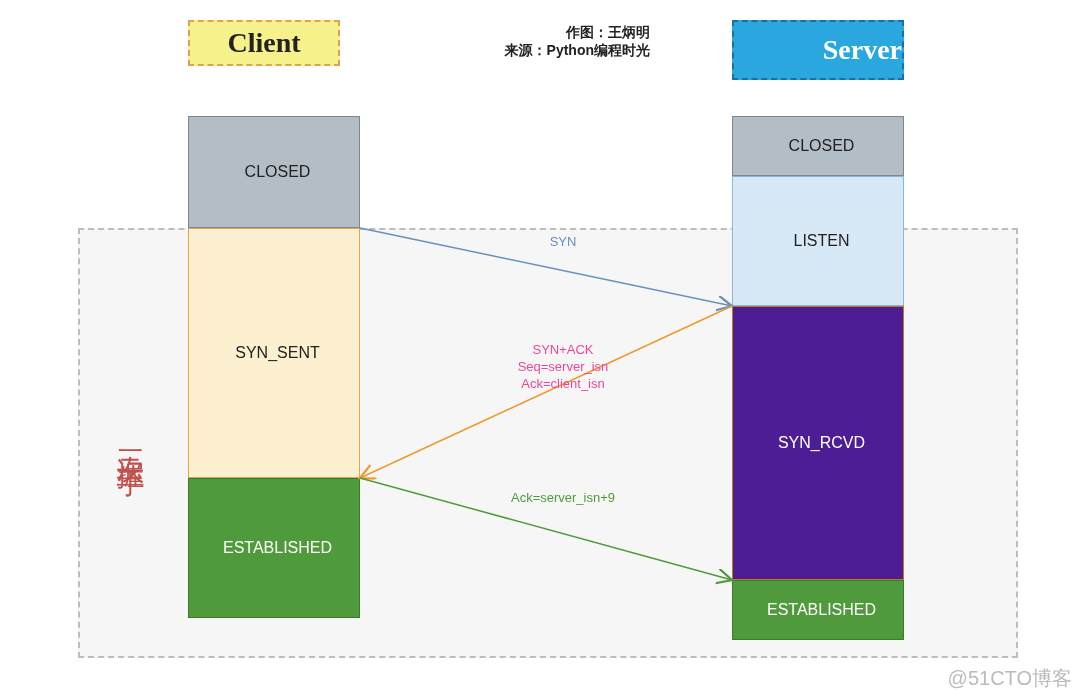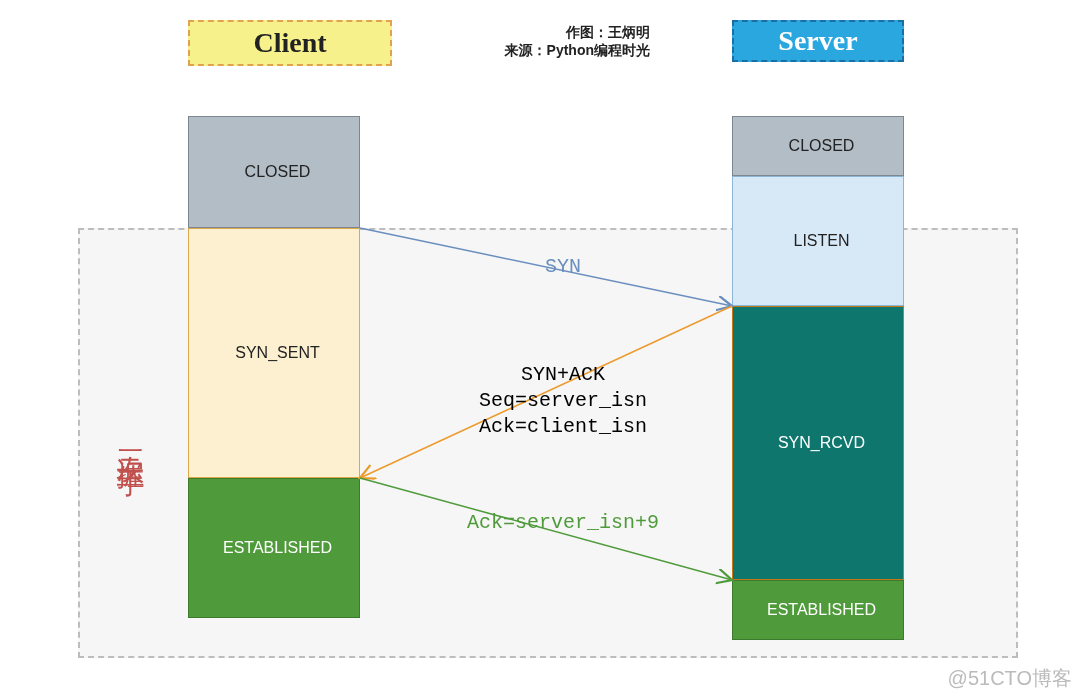--- a/index.html
+++ b/index.html
@@ -3,34 +3,34 @@
 <meta charset="utf-8">
 <style>
   html,body{margin:0;padding:0;width:1080px;height:700px;background:#fff;font-family:"Comic Sans MS","Segoe Script","Marker Felt",cursive;}
   .stage{position:relative;width:1080px;height:700px;}
   .box{position:absolute;box-sizing:border-box;display:flex;align-items:center;justify-content:center;text-align:center;}
   .dashed{border:2px dashed;}
   .hdr{font-size:28px;font-weight:bold;}
   .state{font-size:16px;color:#222;font-weight:normal;font-family:Verdana,Arial,sans-serif;padding-left:7px;}
   .state-w{color:#fff;}
   .credit{position:absolute;font-size:14px;color:#222;text-align:right;font-family:"Microsoft YaHei",Arial,sans-serif;font-weight:bold;}
-  .msg{position:absolute;font-size:20px;text-align:center;line-height:1.3;font-family:Liberation Mono, monospace;margin-top:20px;}
+  .msg{position:absolute;font-size:13px;text-align:center;line-height:1.3;font-family:Liberation Sans, sans-serif;}
   .vert{writing-mode:vertical-rl;text-orientation:upright;font-size:28px;color:#c0504d;font-family:"Microsoft YaHei",Arial,sans-serif;letter-spacing:6px;}
   .watermark{position:absolute;right:8px;bottom:8px;color:#bbb;font-size:20px;font-family:Arial,sans-serif;}
   svg.arrows{position:absolute;left:0;top:0;width:1080px;height:700px;pointer-events:none;}
 </style>
 </head>
 <body>
 
 <div class="stage">
 
-  <div class="box dashed hdr" style="left:188px;top:20px;width:204px;height:46px;background:#f6f18a;border-color:#e0a24f;color:#222;">
+  <div class="box dashed hdr" style="left:188px;top:20px;width:152px;height:46px;background:#f6f18a;border-color:#e0a24f;color:#222;">
     <span>Client</span>
   </div>
-  <div class="box dashed hdr" style="left:732px;top:20px;width:172px;height:42px;background:#2aa7df;border-color:#1b6fa3;color:#fff;">
+  <div class="box dashed hdr" style="left:732px;top:20px;width:172px;height:60px;background:#2aa7df;border-color:#1b6fa3;color:#fff;justify-content:flex-end;">
     <span>Server</span>
   </div>
 
   <div class="credit" style="left:430px;top:24px;width:220px;">
     <div>作图：王炳明</div>
     <div>来源：Python编程时光</div>
   </div>
 
   <div class="box dashed" style="left:78px;top:228px;width:940px;height:430px;background:#f6f6f6;border-color:#bdbdbd;"></div>
   <div class="box vert" style="left:110px;top:330px;width:40px;height:220px;">
@@ -46,21 +46,21 @@
   <div class="box state state-w" style="left:188px;top:478px;width:172px;height:140px;background:#4f9b3b;border:1px solid #3e7a2e;">
     <span>ESTABLISHED</span>
   </div>
 
   <div class="box state" style="left:732px;top:116px;width:172px;height:60px;background:#b3bdc5;border:1px solid #7c8791;">
     <span>CLOSED</span>
   </div>
   <div class="box state" style="left:732px;top:176px;width:172px;height:130px;background:#d7e9f7;border:1px solid #8bb6d6;">
     <span>LISTEN</span>
   </div>
-  <div class="box state state-w" style="left:732px;top:306px;width:172px;height:274px;background:#0f766e;border:1px solid #c5781a;">
+  <div class="box state state-w" style="left:732px;top:306px;width:172px;height:274px;background:#4c1d95;border:1px solid #c5781a;">
     <span>SYN_RCVD</span>
   </div>
   <div class="box state state-w" style="left:732px;top:580px;width:172px;height:60px;background:#4f9b3b;border:1px solid #3e7a2e;">
     <span>ESTABLISHED</span>
   </div>
 
   <svg class="arrows">
     <defs>
       <marker id="ah1" markerWidth="12" markerHeight="12" refX="10" refY="5" orient="auto">
         <path d="M0,0 L10,5 L0,10" fill="none" stroke="#6a8fbf" stroke-width="1.5"></path>
@@ -73,21 +73,21 @@
       </marker>
     </defs>
     <line x1="360" y1="228" x2="732" y2="306" stroke="#6a8fbf" stroke-width="1.5" marker-end="url(#ah1)"></line>
     <line x1="732" y1="306" x2="360" y2="478" stroke="#ed9a2d" stroke-width="1.5" marker-end="url(#ah2)"></line>
     <line x1="360" y1="478" x2="732" y2="580" stroke="#4f9b3b" stroke-width="1.5" marker-end="url(#ah3)"></line>
   </svg>
 
   <div class="msg" style="left:448px;top:234px;width:230px;color:#6a8fbf;">
     <div>SYN</div>
   </div>
-  <div class="msg" style="left:448px;top:342px;width:230px;color:#000000;">
+  <div class="msg" style="left:448px;top:342px;width:230px;color:#ec4899;">
     <div>SYN+ACK</div>
     <div>Seq=server_isn</div>
     <div>Ack=client_isn</div>
   </div>
   <div class="msg" style="left:448px;top:490px;width:230px;color:#4f9b3b;">
     <div>Ack=server_isn+9</div>
   </div>
 
   <div class="watermark">@51CTO博客</div>
 </div>

